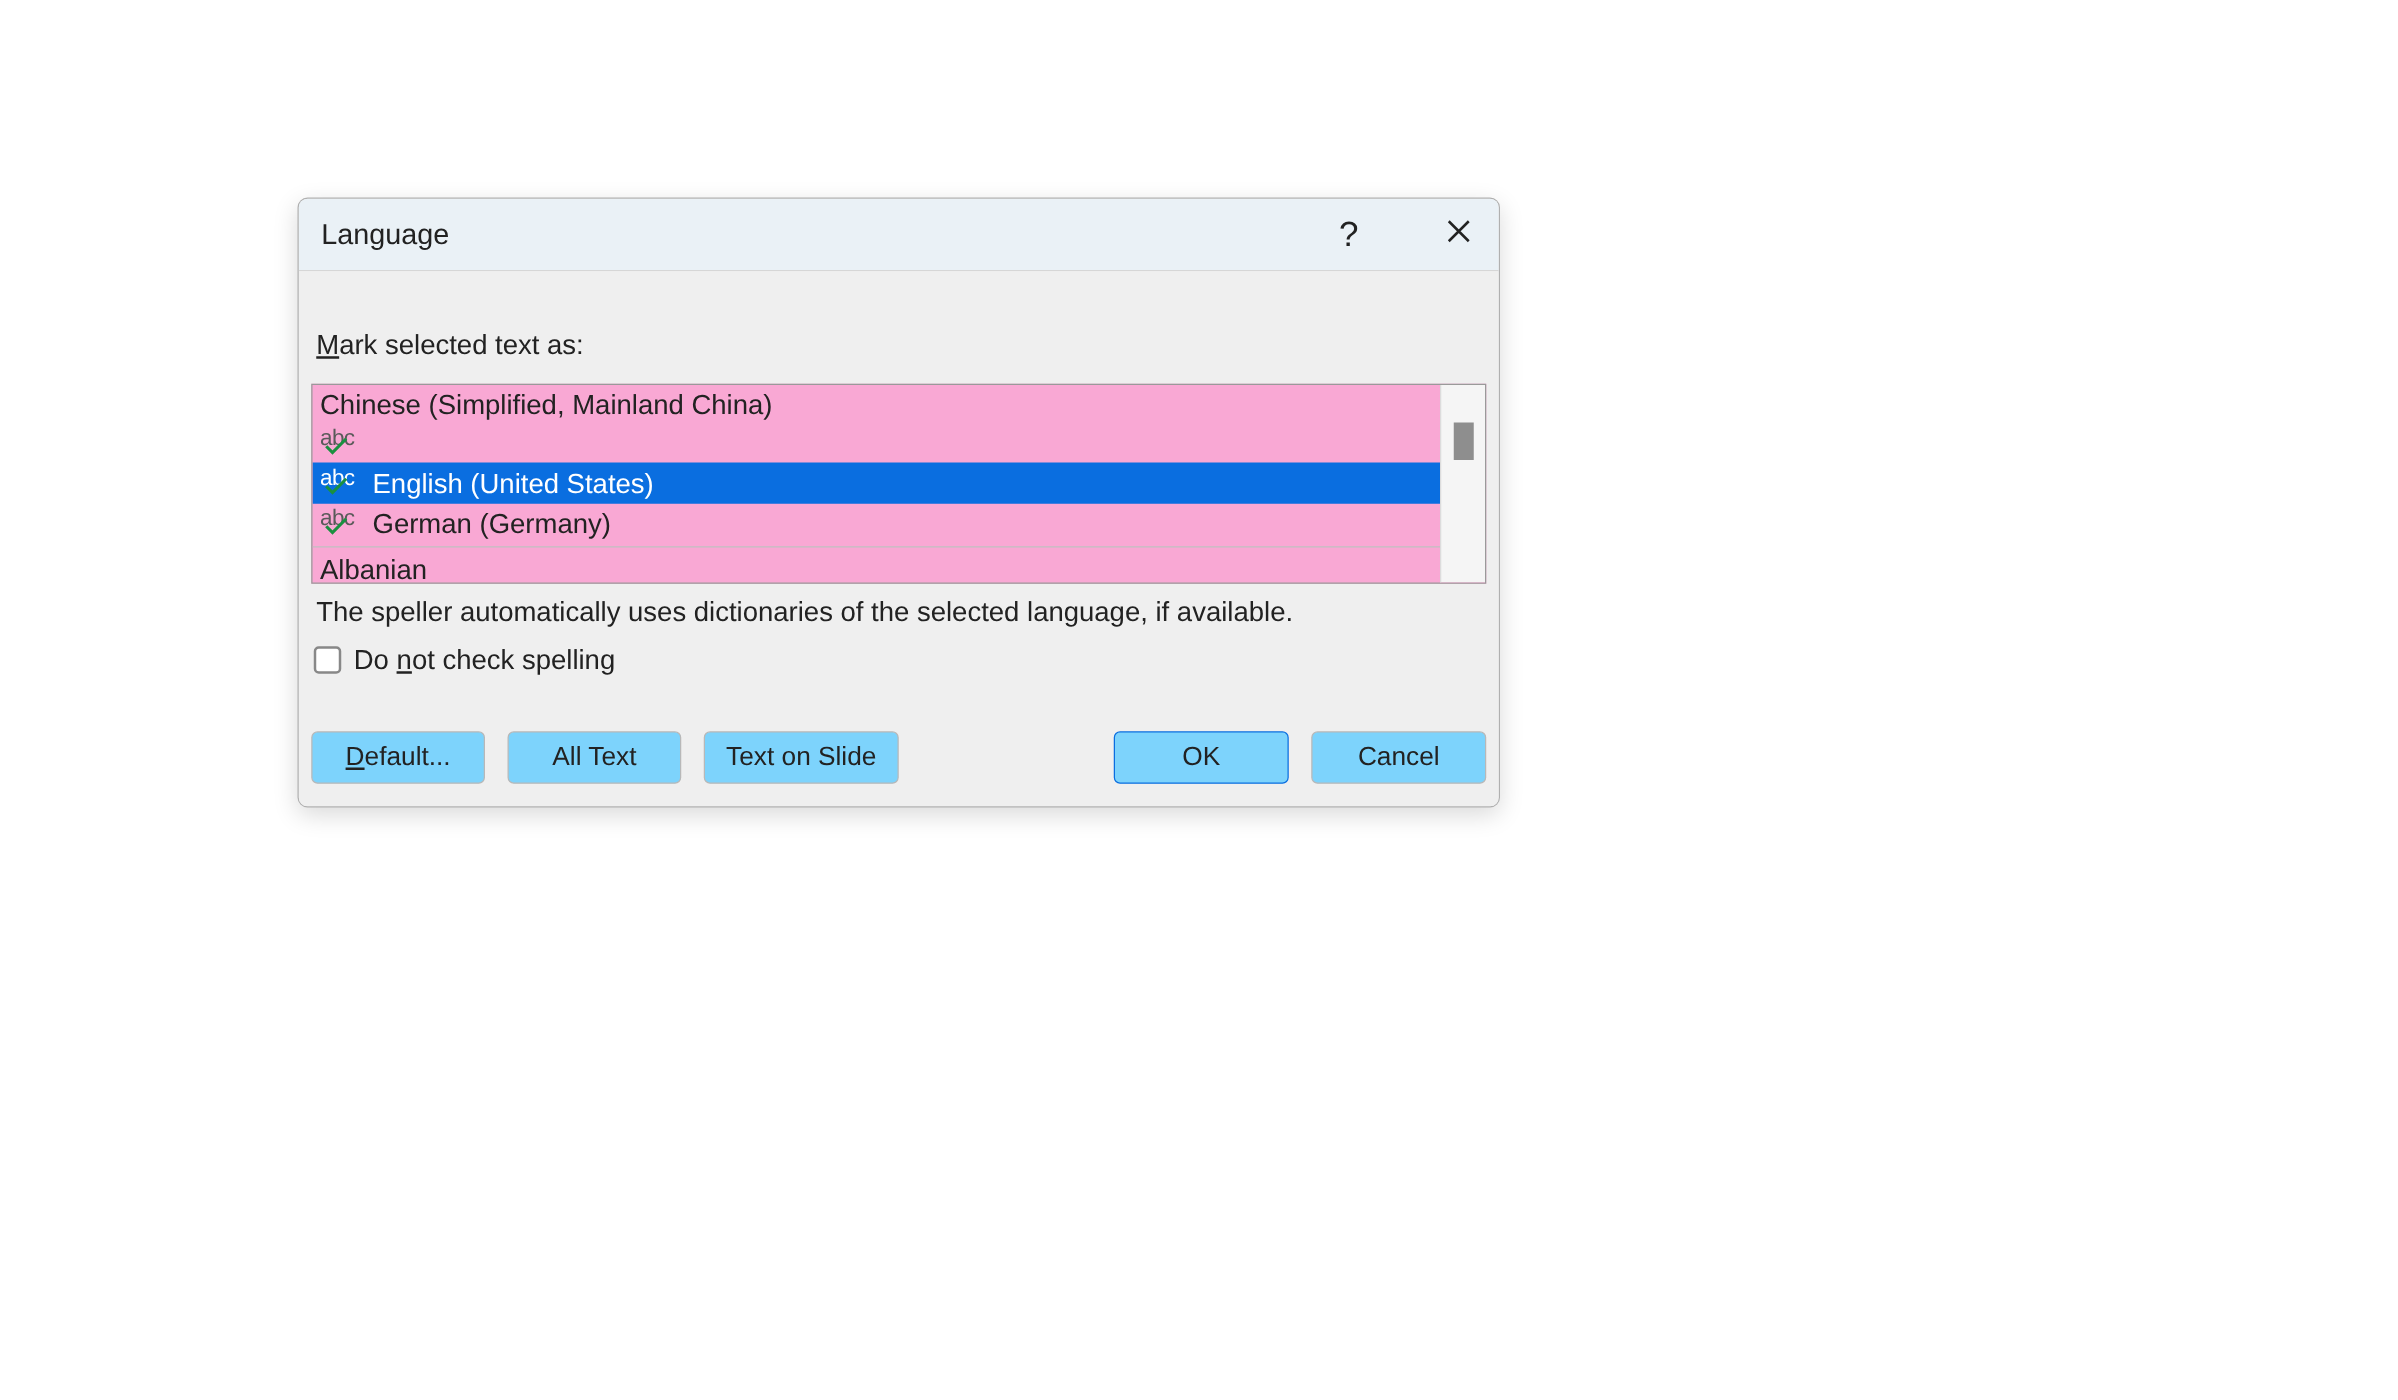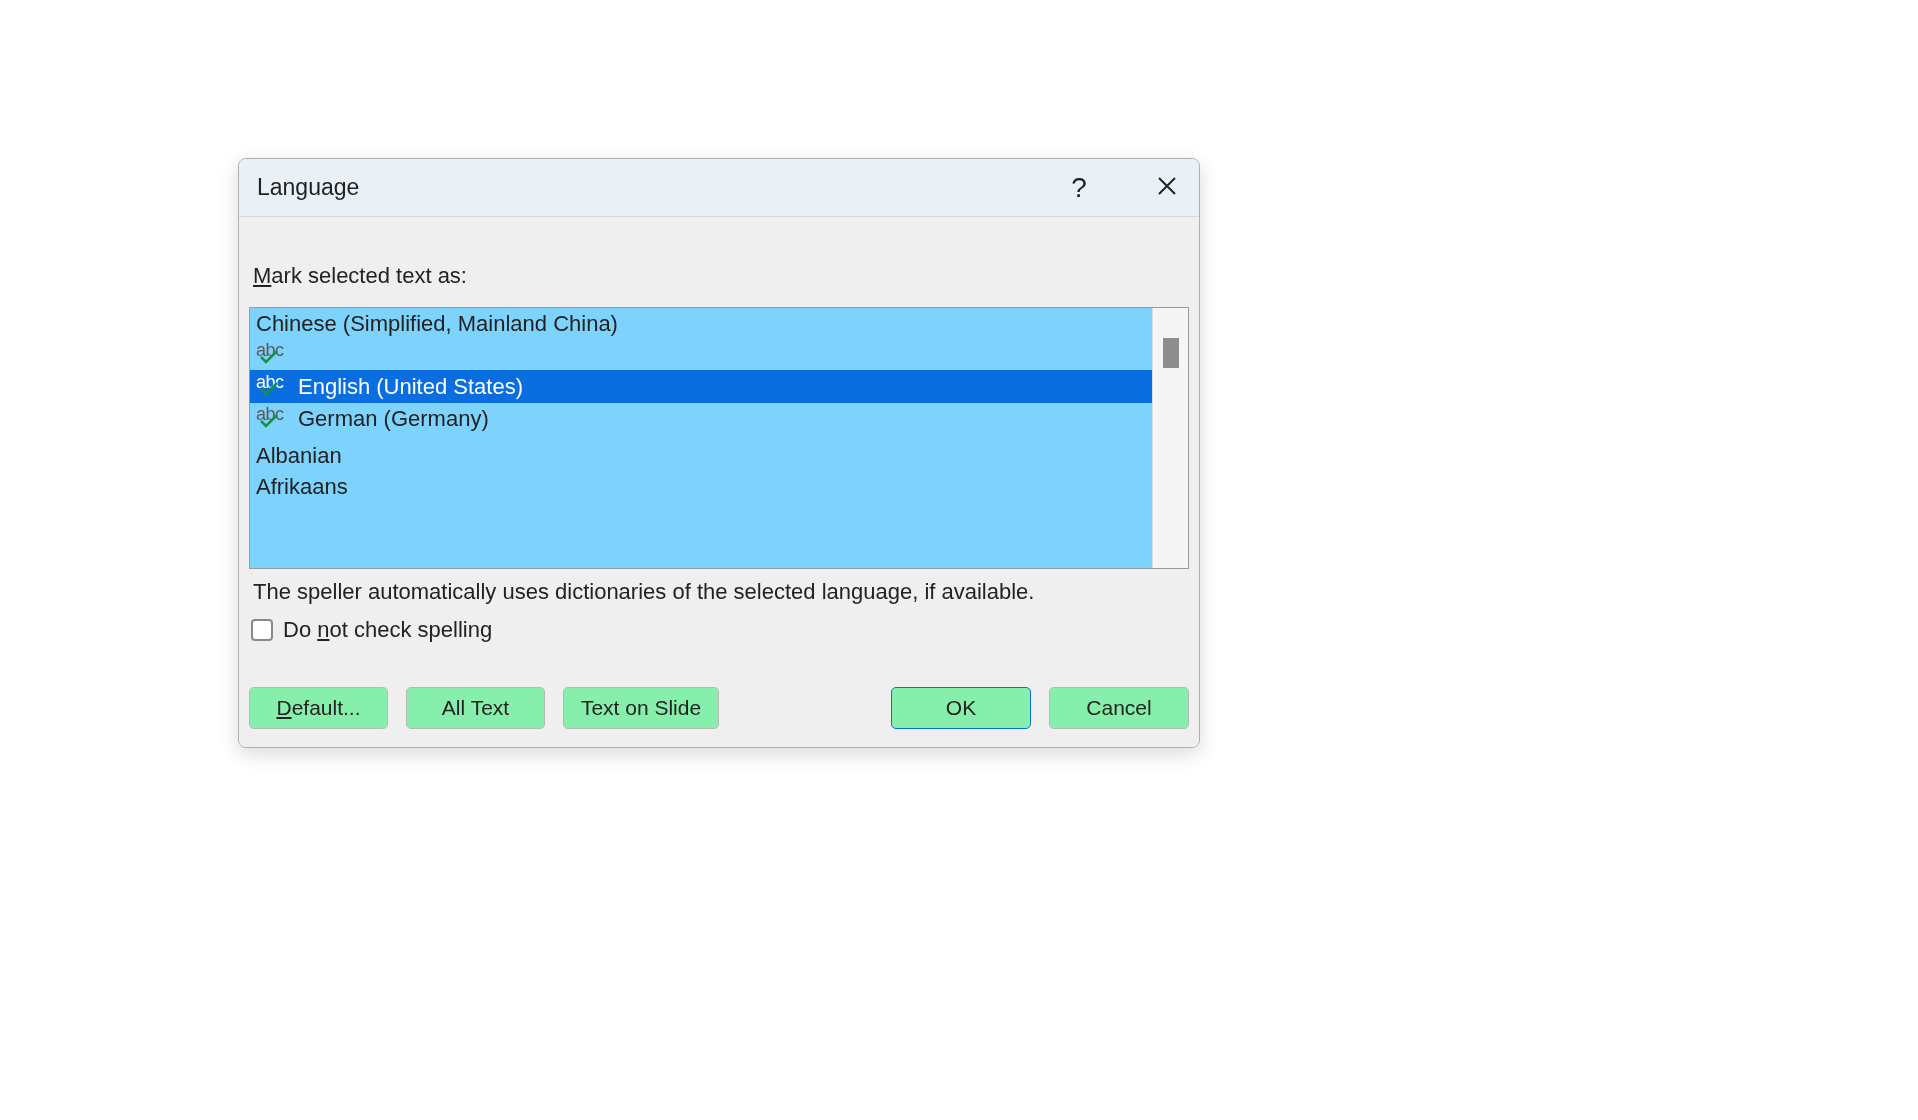--- a/index.html
+++ b/index.html
@@ -62,22 +62,22 @@
     }
     .mark-label {
       font-size: 22px;
       color: #222;
       margin-left: 4px;
       margin-bottom: 18px;
     }
     .mark-label .u { text-decoration: underline; }
     .list-container {
       width: 940px;
-      height: 262px;
-      background: #7dd3fc;
+      height: 160px;
+      background: #f9a8d4;
       border: 1px solid #9a9a9a;
       position: relative;
       overflow: hidden;
     }
     .list-inner {
       position: absolute;
       left: 0; top: 0; right: 36px; bottom: 0;
       overflow: hidden;
     }
     .lang-item {
@@ -183,21 +183,21 @@
     .checkbox-label .u { text-decoration: underline; }
     .button-row {
       display: flex;
       align-items: center;
       margin-top: 44px;
       gap: 18px;
     }
     .btn {
       height: 42px;
       border: 1px solid #b8b8b8;
-      background: #86efac;
+      background: #7dd3fc;
       border-radius: 5px;
       font-size: 21px;
       color: #222;
       display: flex;
       align-items: center;
       justify-content: center;
       cursor: pointer;
       padding: 0 22px;
       user-select: none;
     }

